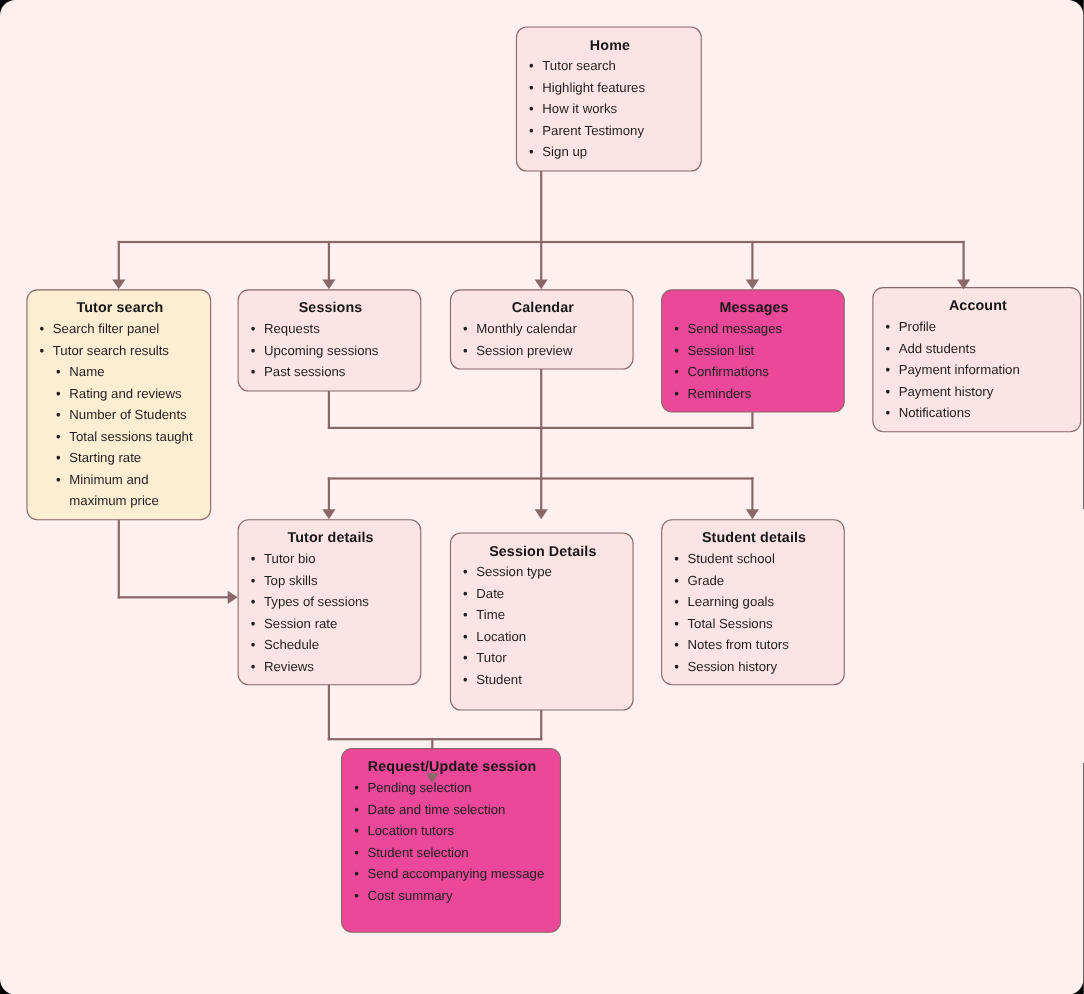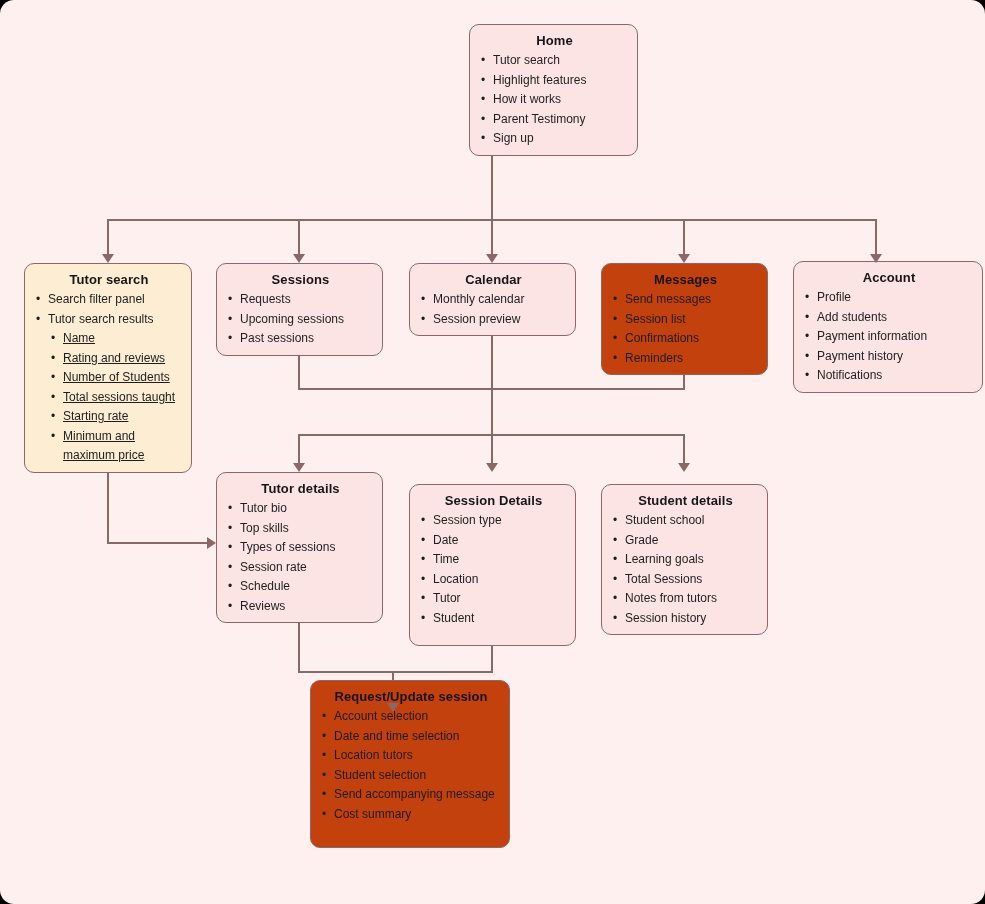--- a/index.html
+++ b/index.html
@@ -16,21 +16,21 @@
     position:absolute;
     box-sizing:border-box;
     border:1.5px solid #8a6868;
     border-radius:10px;
     padding:0 8px 6px 10px;
     z-index:2;
     font-size:12px;
   }
   .node.pink{background:#fbe4e3;}
   .node.cream{background:#fdedd3;}
-  .node.cyan{background:#c2410c;}
+  .node.cyan{background:#ec4899;}
   .node-title{
     font-size:13px;
     font-weight:700;
     text-align:center;
     padding:8px 0 3px;
     letter-spacing:0.1px;
     color:#161616;
   }
   ul.node-list{list-style:none;margin:0;padding:0;}
   ul.node-list li{
@@ -109,21 +109,21 @@
       <li>Sign up</li>
     </ul>
   </div>
 
   <div class="node cream" style="left:24px;top:263px;width:168px;min-height:203px;">
     <div class="node-title">Tutor search</div>
     <ul class="node-list">
       <li>Search filter panel</li>
       <li>Tutor search results</li>
     </ul>
-    <ul class="node-list" style="margin-left:15px;text-decoration:underline;">
+    <ul class="node-list" style="margin-left:15px;">
       <li>Name</li>
       <li>Rating and reviews</li>
       <li>Number of Students</li>
       <li>Total sessions taught</li>
       <li>Starting rate</li>
       <li>Minimum and maximum price</li>
     </ul>
   </div>
 
   <div class="node pink" style="left:216px;top:263px;width:167px;min-height:88px;">
@@ -181,36 +181,36 @@
     <ul class="node-list">
       <li>Session type</li>
       <li>Date</li>
       <li>Time</li>
       <li>Location</li>
       <li>Tutor</li>
       <li>Student</li>
     </ul>
   </div>
 
-  <div class="node pink" style="left:601px;top:484px;width:167px;min-height:143px;">
+  <div class="node pink" style="left:601px;top:472px;width:167px;min-height:143px;">
     <div class="node-title">Student details</div>
     <ul class="node-list">
       <li>Student school</li>
       <li>Grade</li>
       <li>Learning goals</li>
       <li>Total Sessions</li>
       <li>Notes from tutors</li>
       <li>Session history</li>
     </ul>
   </div>
 
   <div class="node cyan" style="left:310px;top:680px;width:200px;min-height:168px;">
     <div class="node-title">Request/Update session</div>
     <ul class="node-list">
-      <li>Account selection</li>
+      <li>Pending selection</li>
       <li>Date and time selection</li>
       <li>Location tutors</li>
       <li>Student selection</li>
       <li>Send accompanying message</li>
       <li>Cost summary</li>
     </ul>
   </div>
 
 </div>
 

